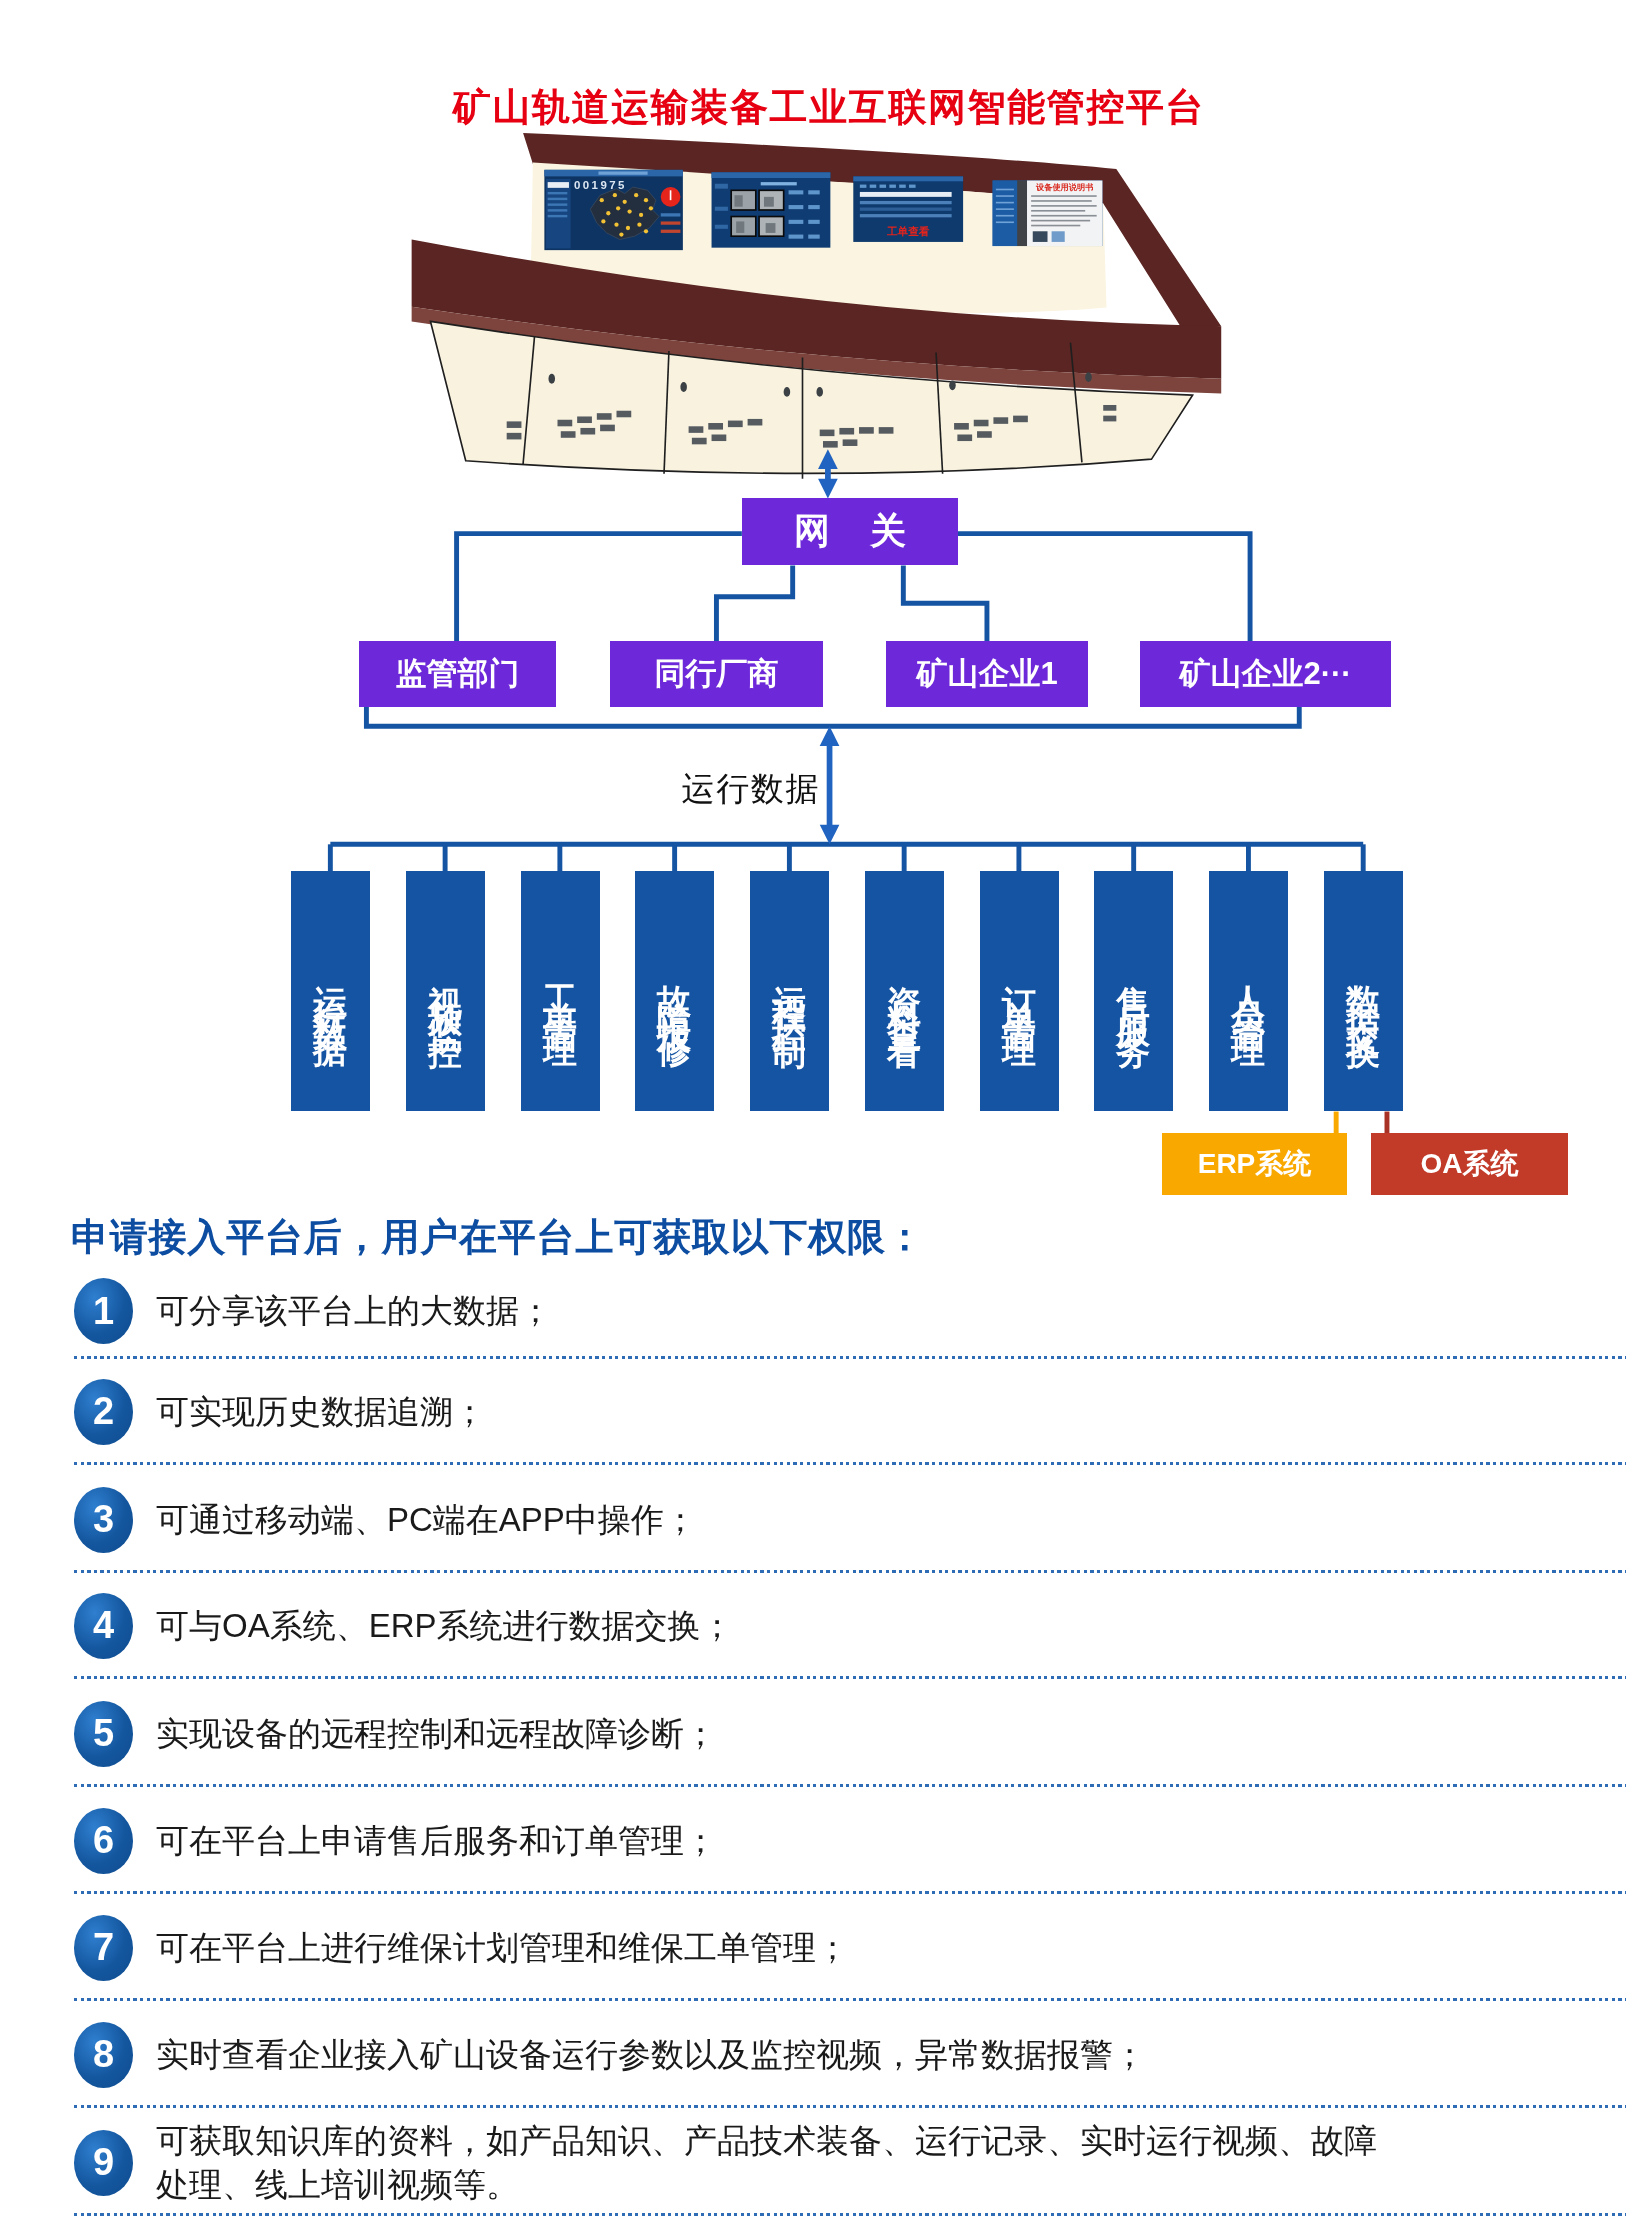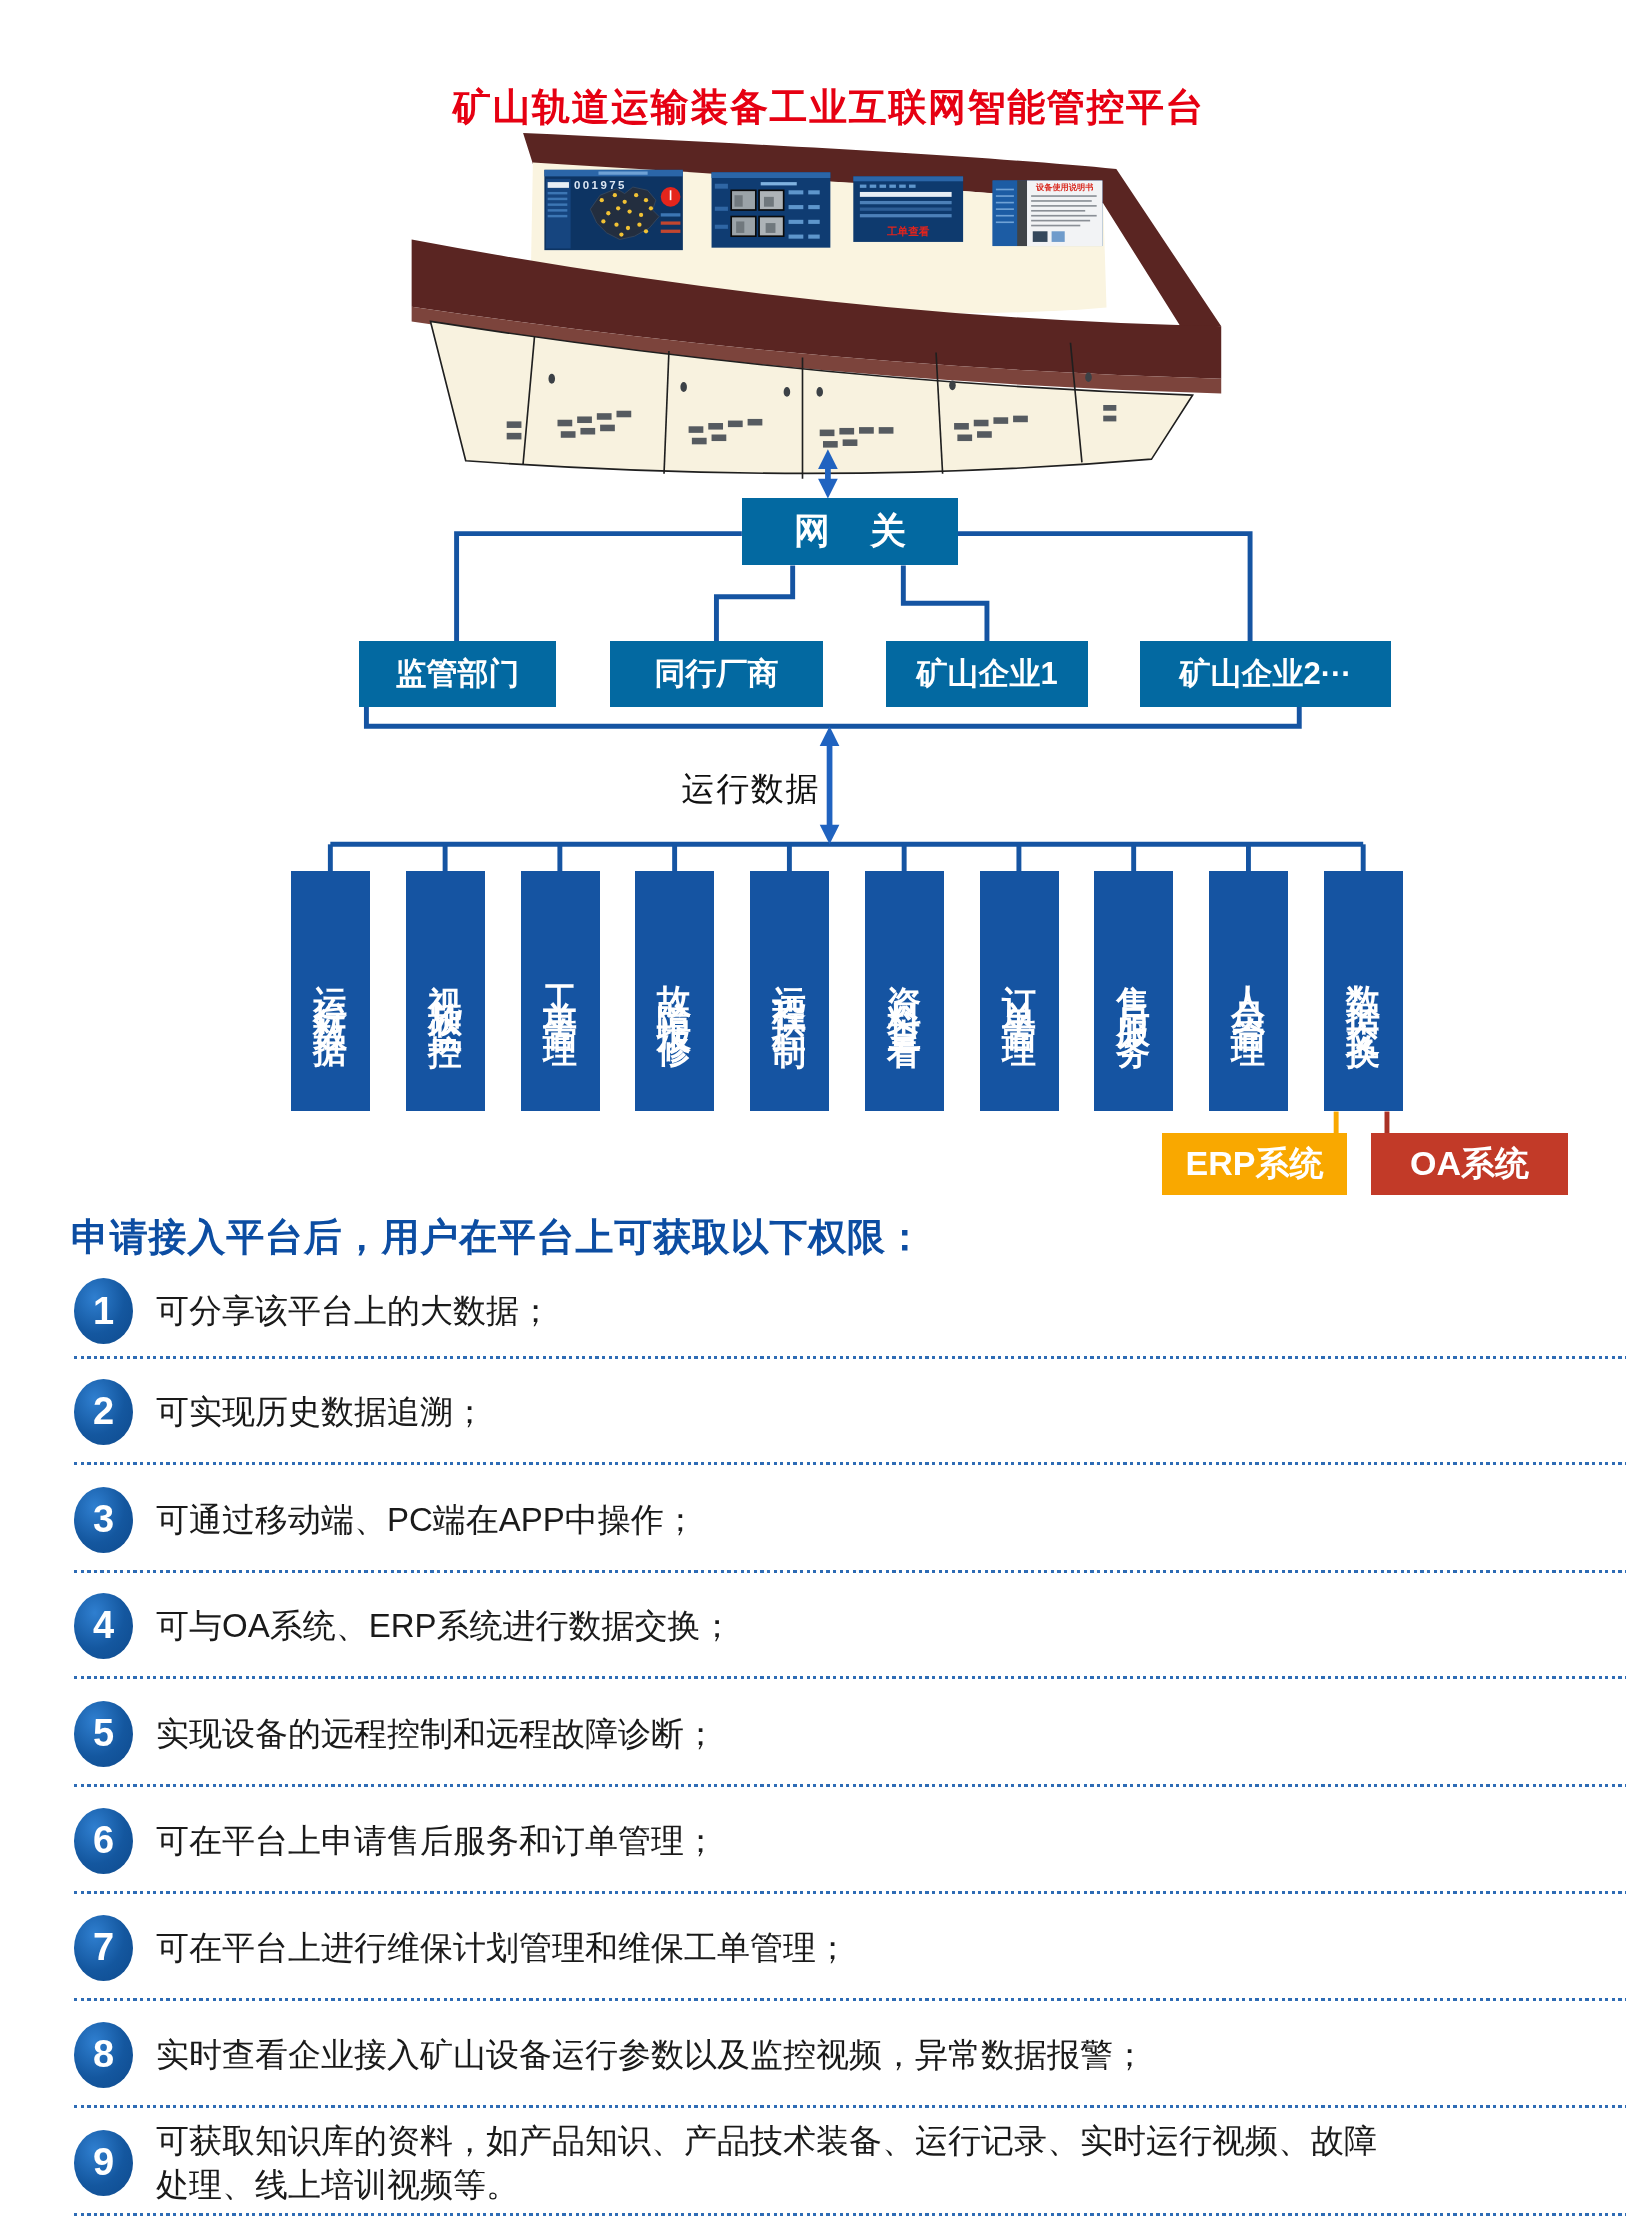--- a/index.html
+++ b/index.html
@@ -10,21 +10,21 @@
   .abs { position:absolute; }
 
   
   .title {
     position:absolute; top:82px; left:0; right:0; text-align:center;
     font-size:38px; font-weight:bold; color:#E60012; letter-spacing:1.6px;padding-left:12px;
   }
 
   
   .fbox {
-    position:absolute; background:#0369a1; color:#ffffff;
+    position:absolute; background:#6d28d9; color:#ffffff;
     display:flex; align-items:center; justify-content:center;
     font-weight:bold;
   }
   .gw   { left:742px;  top:498px; width:216px; height:67px; font-size:36px; white-space:pre; }
   .org  { top:641px; height:66px; font-size:31px; }
   .o1 { left:359px;  width:197px; }
   .o2 { left:610px;  width:213px; }
   .o3 { left:886px; width:202px; }
   .o4 { left:1140px; width:251px; }
 
@@ -39,21 +39,21 @@
     writing-mode:vertical-rl; text-orientation:upright; letter-spacing:16.4px;
     display:flex; align-items:center; justify-content:center;
   }
   .m1 { left:291px; } .m2 { left:406px; } .m3 { left:521px; } .m4 { left:635px; }
   .m5 { left:750px; } .m6 { left:865px; } .m7 { left:980px; } .m8 { left:1094px; }
   .m9 { left:1209px; } .m10 { left:1324px; }
 
   .sysbox {
     position:absolute; top:1133px; height:62px; color:#ffffff;
     display:flex; align-items:center; justify-content:center;
-    font-size:34px; font-weight:bold;
+    font-size:28px; font-weight:bold;
   }
   .erp { left:1162px; width:185px; background:#F9A800; }
   .oa  { left:1371px; width:197px; background:#C23A28; }
 
   
   .heading {
     position:absolute; left:71px; top:1212px;
     font-size:38px; font-weight:bold; color:#0C4DA2; letter-spacing:0.8px;
   }
   .item {

